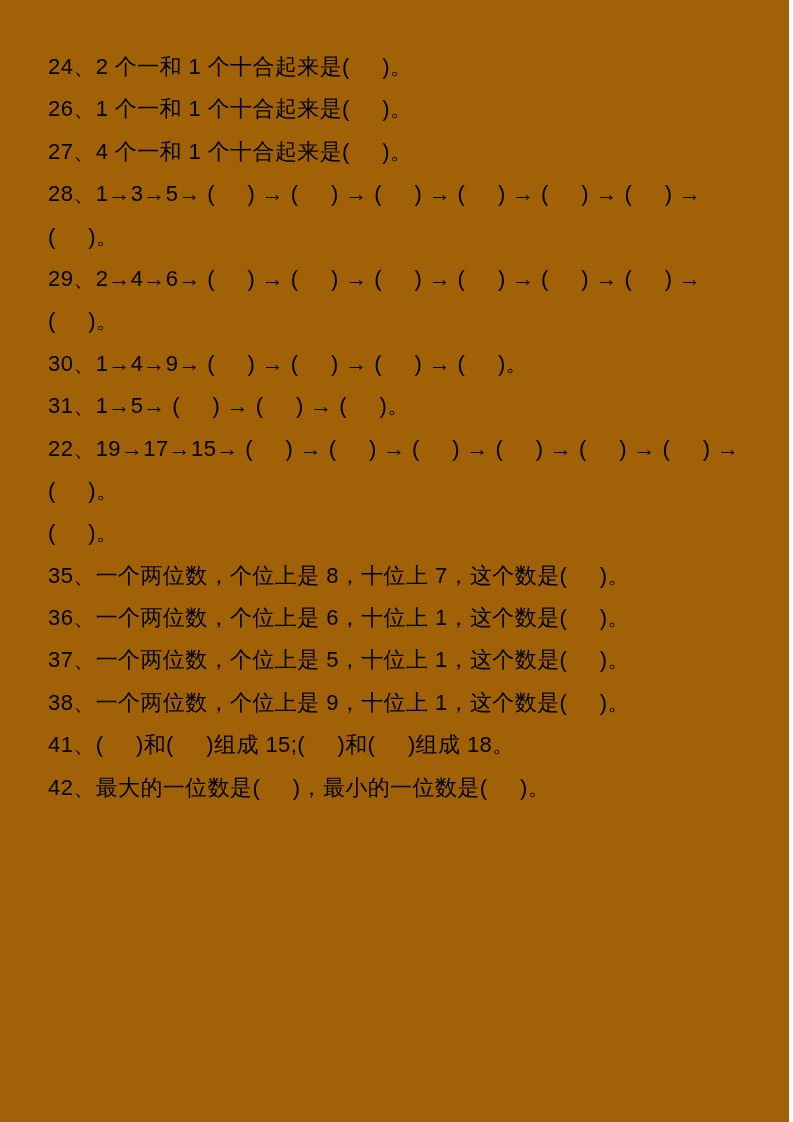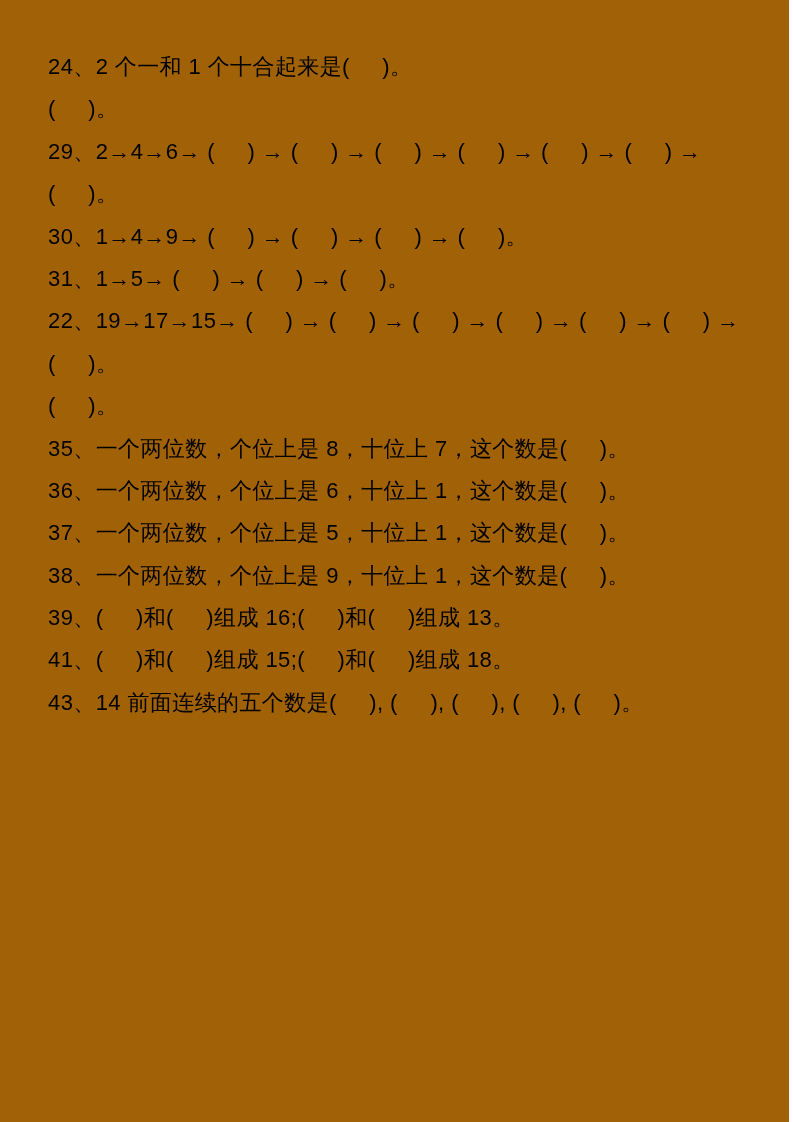--- a/index.html
+++ b/index.html
@@ -28,29 +28,31 @@
     letter-spacing: 0.4px;
     overflow: hidden;
   }
 </style>
 </head>
 <body>
 
 <div class="page">
   <div class="content">
       <div class="line">24、2 个一和 1 个十合起来是(     )。</div>
+      <div class="line">26、1 个一和 1 个十合起来是(     )。</div>
+      <div class="line">27、4 个一和 1 个十合起来是(     )。</div>
+      <div class="line">28、1→3→5→ (     ) → (     ) → (     ) → (     ) → (     ) → (     ) →</div>
       <div class="line">(     )。</div>
       <div class="line">29、2→4→6→ (     ) → (     ) → (     ) → (     ) → (     ) → (     ) →</div>
       <div class="line">(     )。</div>
       <div class="line">30、1→4→9→ (     ) → (     ) → (     ) → (     )。</div>
       <div class="line">31、1→5→ (     ) → (     ) → (     )。</div>
       <div class="line">22、19→17→15→ (     ) → (     ) → (     ) → (     ) → (     ) → (     ) →</div>
       <div class="line">(     )。</div>
       <div class="line">(     )。</div>
       <div class="line">35、一个两位数，个位上是 8，十位上 7，这个数是(     )。</div>
       <div class="line">36、一个两位数，个位上是 6，十位上 1，这个数是(     )。</div>
       <div class="line">37、一个两位数，个位上是 5，十位上 1，这个数是(     )。</div>
       <div class="line">38、一个两位数，个位上是 9，十位上 1，这个数是(     )。</div>
-      <div class="line">39、(     )和(     )组成 16;(     )和(     )组成 13。</div>
       <div class="line">41、(     )和(     )组成 15;(     )和(     )组成 18。</div>
-      <div class="line">43、14 前面连续的五个数是(     ), (     ), (     ), (     ), (     )。</div>
+      <div class="line">42、最大的一位数是(     )，最小的一位数是(     )。</div>
     </div>
 </div>
 
 </body></html>

